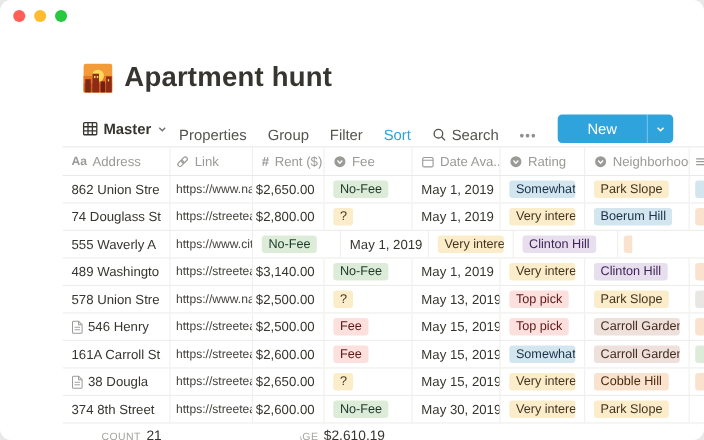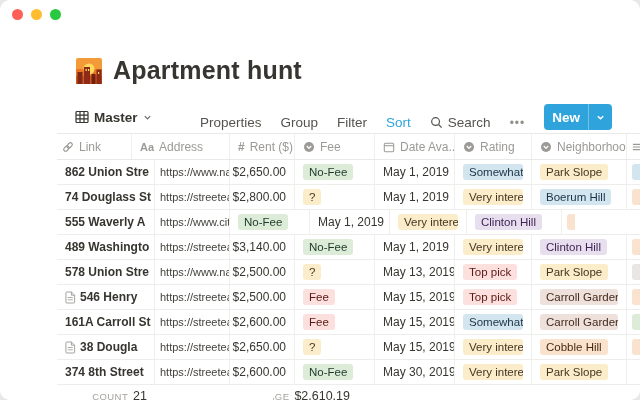--- a/index.html
+++ b/index.html
@@ -18,39 +18,39 @@
   .page-icon{width:28px;height:28px;flex:0 0 auto;}
   .page-title{font-size:25px;font-weight:700;color:#37352f;letter-spacing:.2px;}
   
   .toolbar{position:absolute;left:75px;right:28px;top:103px;height:28px;display:flex;align-items:center;}
   .view-switch{display:flex;align-items:center;gap:5px;cursor:pointer;}
   .view-name{font-size:13.5px;font-weight:600;color:#37352f;text-align:right;}
   .tb-right{margin-left:auto;display:flex;align-items:flex-end;gap:19px;}
   .tb-item{font-size:13.5px;color:#55534e;cursor:pointer;white-space:nowrap;display:flex;align-items:center;gap:5px;}
   .tb-dots{font-size:12px;color:#908f8a;letter-spacing:1px;}
   .new-btn{display:flex;align-items:center;height:26px;border-radius:4px;color:#fff;overflow:hidden;cursor:pointer;}
-  .new-btn .lbl{font-size:13.5px;font-weight:700;padding:0 8px;}
+  .new-btn .lbl{font-size:13.5px;font-weight:400;padding:0 27px;}
   .new-btn .sep{width:1px;align-self:stretch;background:rgba(255,255,255,.35);}
   .new-btn .caret{padding:0 7px;display:flex;align-items:center;}
   
   .table{position:absolute;left:57px;top:133px;width:583px;}
   .trow{display:flex;height:24px;border-bottom:1px solid #ededeb;position:relative;}
   .thead{height:25px;border-top:1px solid #e9e9e7;border-bottom:1px solid #e9e9e7;}
   .cell{box-sizing:border-box;display:flex;align-items:center;padding:0 8px;overflow:hidden;white-space:nowrap;border-right:1px solid #efefed;}
   .thead .cell{color:#9b9a97;font-size:12px;gap:5px;}
   .c-address{width:98px;}
   .c-link{width:75px;padding:0 5px;}
   .c-rent{width:65px;justify-content:flex-end;}
   .c-fee{width:80px;}
   .c-date{width:80px;}
   .c-rating{width:77px;text-align:center;}
   .c-nbhd{width:95px;}
   .c-extra{width:13px;padding:0;border-right:none;}
   .cell.body-txt{font-size:12px;color:#37352f;}
-  .addr-txt{font-weight:700;}
+  .addr-txt{font-weight:400;}
   .link-txt{font-size:11px;color:#44423d;}
   .tag{display:inline-block;font-size:11.5px;line-height:16px;padding:0 6px;border-radius:3px;max-width:100%;overflow:hidden;white-space:nowrap;box-sizing:border-box;}
   .sliver{display:inline-block;height:16px;width:11px;border-radius:3px 0 0 3px;margin-left:5px;}
   .doc-ic{margin-right:4px;flex:0 0 auto;}
   
   .tfoot{display:flex;height:22px;align-items:center;position:relative;}
   .f-count{box-sizing:border-box;width:98px;display:flex;justify-content:flex-end;align-items:baseline;gap:5px;padding:0 8px;overflow:hidden;}
   .f-avg{box-sizing:border-box;position:absolute;left:216px;width:79px;display:flex;justify-content:flex-end;align-items:baseline;gap:5px;padding:0 2px 0 0;overflow:hidden;}
   .f-label{font-size:9.5px;color:#a4a29d;letter-spacing:.4px;text-transform:uppercase;white-space:nowrap;}
   .f-value{font-size:12.5px;color:#37352f;font-weight:500;white-space:nowrap;}
@@ -128,34 +128,34 @@
           <svg width="9" height="9" viewBox="0 0 10 10" fill="none" stroke="#ffffff" stroke-width="1.6">
               <path d="M2 3.5 L5 6.5 L8 3.5"></path>
             </svg>
         </span>
       </div>
     </div>
   </div>
 
   <div class="table">
     <div class="trow thead">
+      <div class="cell c-address">
+        <span class="hicon aa">Aa</span>
+        <span>Address</span>
+      </div>
       <div class="cell c-link">
         <span class="hicon">
           <svg width="12" height="12" viewBox="0 0 14 14" fill="none" stroke="#9b9a97" stroke-width="1.3">
             <g transform="rotate(-45 7 7)">
                 <rect x="0.8" y="4.8" width="7" height="4.4" rx="2.2"></rect>
                 <rect x="6.2" y="4.8" width="7" height="4.4" rx="2.2"></rect>
               </g>
           </svg>
         </span>
         <span>Link</span>
-      </div>
-      <div class="cell c-address">
-        <span class="hicon aa">Aa</span>
-        <span>Address</span>
       </div>
       <div class="cell c-rent" style="justify-content:flex-start;">
         <span class="hicon hash">#</span>
         <span>Rent ($)</span>
       </div>
       <div class="cell c-fee">
         <span class="hicon">
           <svg width="12" height="12" viewBox="0 0 12 12">
               <circle cx="6" cy="6" r="5" fill="#9b9a97"></circle>
               <path d="M3.8 5 L6 7.4 L8.2 5" fill="none" stroke="#fff" stroke-width="1.3"></path>

